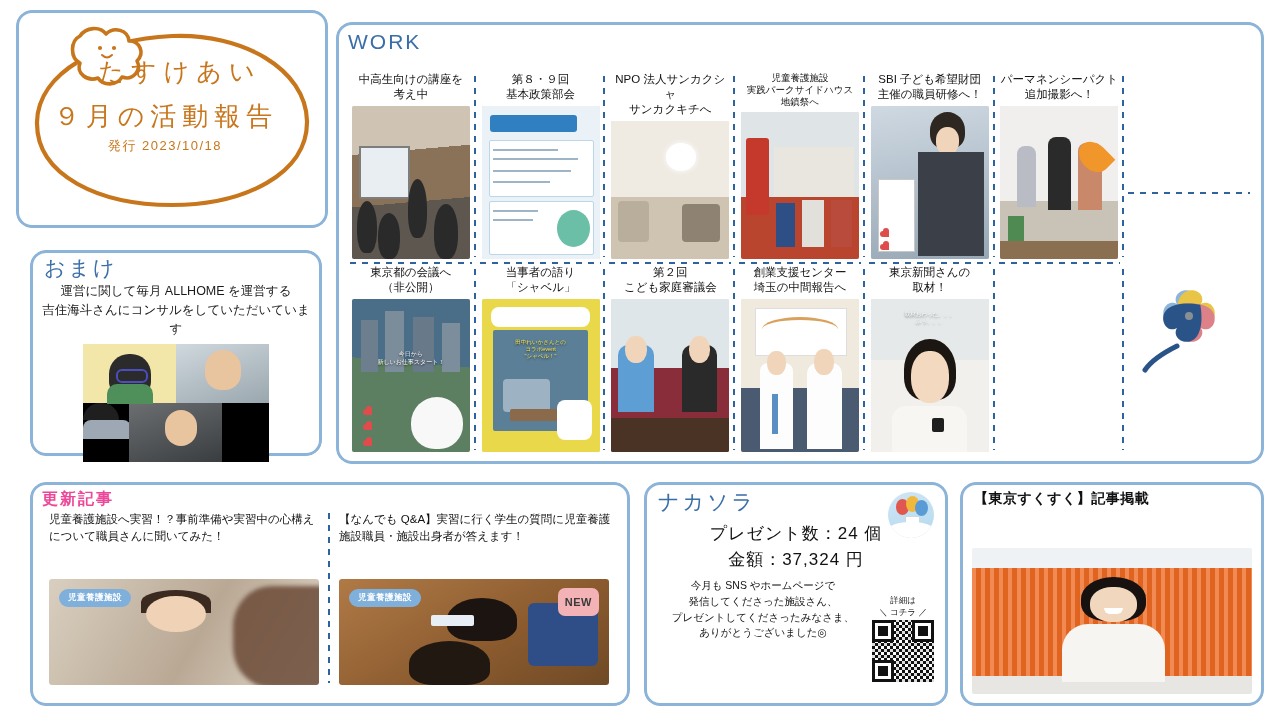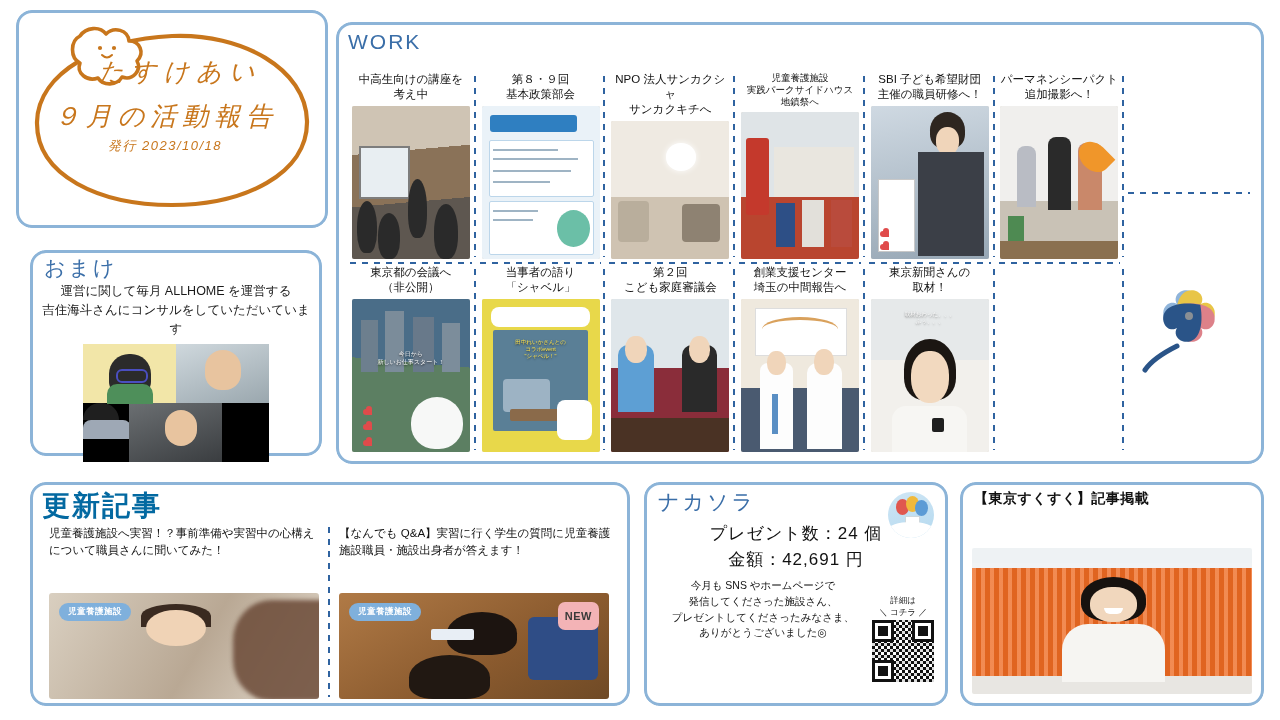--- a/index.html
+++ b/index.html
@@ -42,22 +42,22 @@
   }
   .h-jp{
     color:#3a6ea8;
     font-size:21px;
     letter-spacing:3px;
     font-weight:400;
     margin:0 0 2px 2px;
     line-height:1.15;
   }
   .h-jp-b{
-    color:#0369a1;
-    font-size:28px;
+    color:#ec4899;
+    font-size:16px;
     font-weight:700;
     letter-spacing:2px;
     margin:0 0 3px 2px;
     line-height:1.15;
   }
 
   
   #title-panel{left:16px;top:10px;width:312px;height:218px;}
   .bubble{
     position:absolute;left:8px;top:14px;width:292px;height:190px;
@@ -225,21 +225,21 @@
   .m-smile{position:absolute;left:47%;top:41%;width:7%;height:4%;background:#fff;border-radius:0 0 8px 8px;}
 
   
   .ct{position:absolute;}
 </style>
 </head>
 <body>
 
 <div class="page">
 
-  <div class="panel" id="title-panel" style="border:none;font-style:italic;">
+  <div class="panel" id="title-panel" style="border:none;">
     <div class="bubble">
       <svg width="292" height="190" viewBox="0 0 292 190" fill="none" xmlns="http://www.w3.org/2000/svg" aria-hidden="true">
         <path d="M148 12 C218 9 282 45 283 97 C284 150 220 181 148 181 C76 181 12 152 13 98 C14 48 78 15 148 12 Z" stroke="#c8761c" stroke-width="4.2" fill="#fff" stroke-linecap="round"></path>
         <path d="M56 12 C62 3 76 2 82 10 C90 2 104 6 105 17 C116 17 121 29 113 37 C118 46 109 57 98 53 C93 62 79 62 74 54 C63 58 52 49 56 39 C46 34 46 17 56 12 Z" stroke="#c8761c" stroke-width="3.6" fill="#fff" stroke-linejoin="round"></path>
         <circle cx="76" cy="24" r="2.1" fill="#c8761c"></circle>
         <circle cx="90" cy="24" r="2.1" fill="#c8761c"></circle>
         <path d="M78 31 q5 5 10 0" stroke="#c8761c" stroke-width="2" fill="none" stroke-linecap="round"></path>
       </svg>
     </div>
     <div class="title-text">
@@ -526,21 +526,21 @@
 
       <div class="balloon">
         <div class="bl" style="left:8px;top:7px;background:#e0574f"></div>
         <div class="bl" style="left:18px;top:4px;background:#f0b93c"></div>
         <div class="bl" style="left:27px;top:8px;background:#5b9bd5"></div>
         <div class="ct" style="left:17px;top:24px;width:13px;height:12px;background:#fff;border:1px solid #cfd8dd"></div>
         <div class="ct" style="left:0;bottom:0;width:100%;height:34%;background:#fff;border-radius:50% 50% 0 0"></div>
       </div>
 
       <div class="ns-line" style="margin-top:8px;">プレゼント数：24 個</div>
-      <div class="ns-line">金額：42,691 円</div>
+      <div class="ns-line">金額：37,324 円</div>
 
       <div class="ns-note" style="padding-right:66px;">
         <div>今月も SNS やホームページで</div>
         <div>発信してくださった施設さん、</div>
         <div>プレゼントしてくださったみなさま、</div>
         <div>ありがとうございました◎</div>
       </div>
 
       <div class="qr-wrap">
         <div class="qr-lab">詳細は</div>

